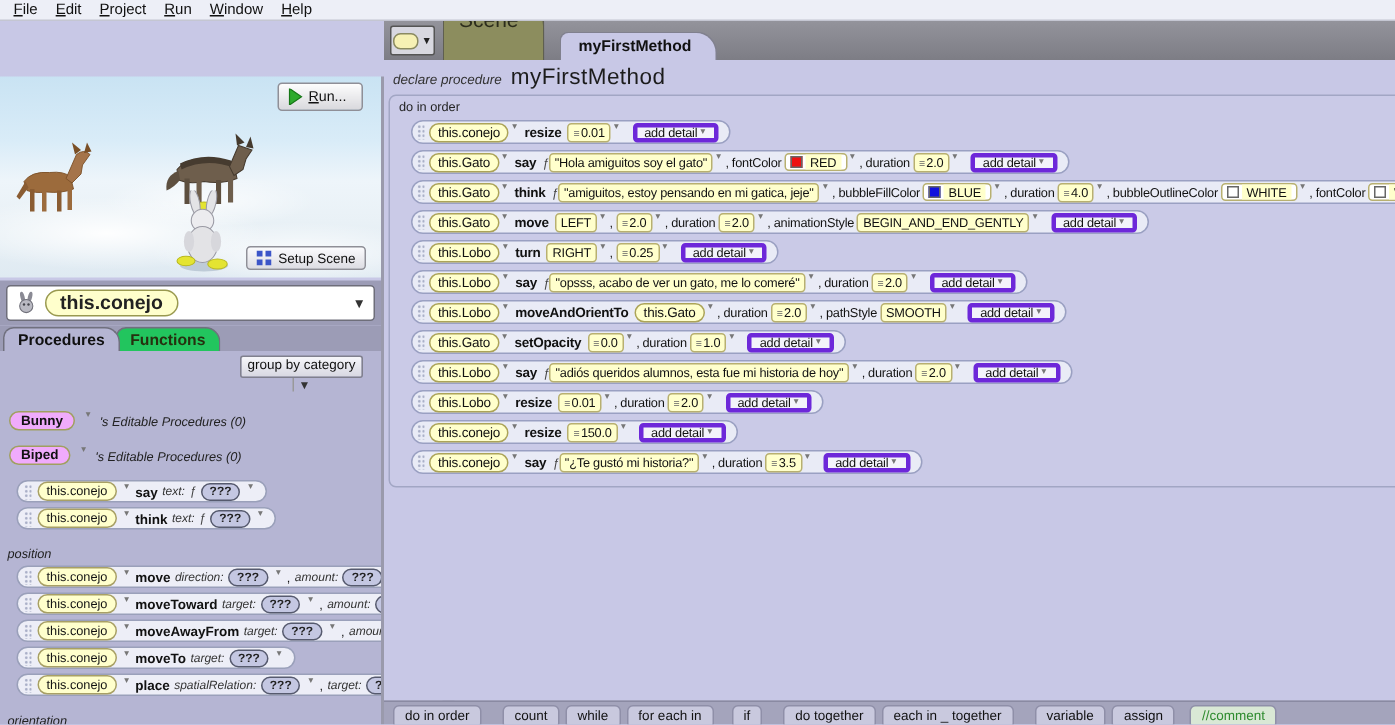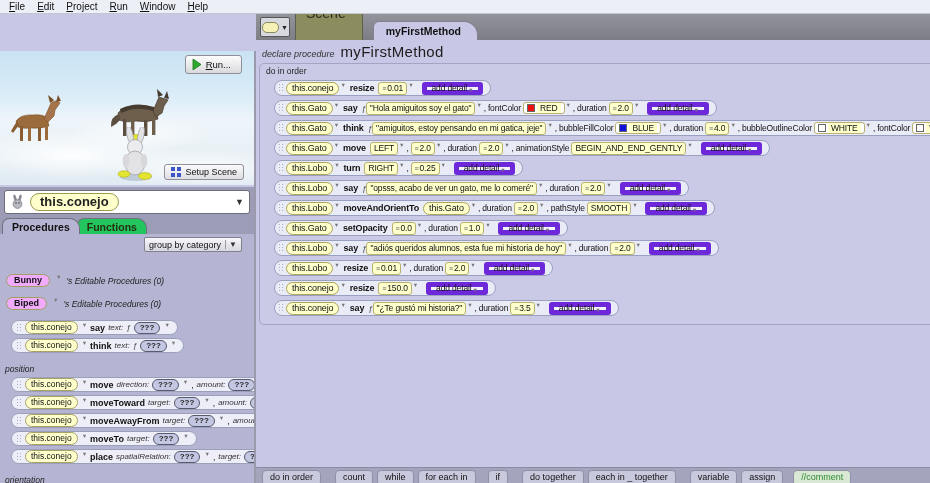--- a/index.html
+++ b/index.html
@@ -45,21 +45,21 @@
     display:flex; align-items:flex-end; padding-left:2px; background:#9c9cb6; }
   .ptab { font-size:10.5px; font-weight:bold; padding:2px 9px 1px 9px; border-radius:7px 10px 0 0;
     border:1px solid #70707e; border-bottom:none; }
   .ptab.active { background:#b5b5d3; color:#111; position:relative; z-index:2; }
   .ptab.functions { background:#22c55e; color:#26300f; margin-left:-3px; }
 
   #proc-panel { position:absolute; top:183px; left:0; width:254px; bottom:0; background:#b5b5d3;
     overflow:hidden; padding:3px 12px 0 4px; }
   #groupby-row { display:flex; justify-content:flex-end; }
   #groupby-btn { display:flex; align-items:center; gap:4px; font-size:9px; height:15px;
-    background:linear-gradient(#f6f6fa,#d8d8e2); border:1px solid #80808e; border-radius:2px; padding:0 4px; }
+    background:linear-gradient(#f6f6fa,#d8d8e2); border:1px solid #80808e; border-radius:2px; padding:0 4px;flex-direction:column; }
   #groupby-btn .big-dd { font-size:8px; color:#333; border-left:1px solid #999; padding-left:3px; }
 
   #class-rows { margin-top:22px; }
   .class-row { display:flex; align-items:center; gap:5px; margin:0 0 10px 2px; }
   .cpill { background:#f0abfc; border:1px solid #a0a060; border-radius:9px; font-size:9px; font-weight:bold;
     padding:0 7px 1px 7px; }
   .csuffix { font-size:8.5px; font-style:italic; color:#222; }
 
   .group-title { font-size:8.5px; font-style:italic; color:#222; margin:11px 0 3px 1px; }
   .tile { display:flex; width:max-content; align-items:center; gap:3px; margin:0 0 3px 7px;
@@ -111,21 +111,21 @@
   .pill { background:#ffffcc; border:1px solid #aca458; border-radius:8px; padding:0 5px 1px 5px; font-size:9px; }
   .part { display:inline-flex; align-items:center; }
   .kw { font-weight:bold; font-size:9px; margin:0 2px; }
   .box { background:#ffffcc; border:1px solid #b8b070; border-radius:3px; padding:0 3px 1px 3px; font-size:8.5px; }
   .pre { font-size:7px; color:#666; margin-right:1px; }
   .lbl { font-size:8.5px; }
   .cbox { background:#fff; border:1px solid #b8b070; border-radius:3px; padding:0 3px;
     display:inline-flex; align-items:center; gap:2px; height:12px; }
   .sw { width:8px; height:8px; border:1px solid #666; display:inline-block; }
   .ylab { background:#ffffcc; font-size:8.5px; padding:0 3px; }
-  .detail { display:inline-flex; align-items:center; background:#f3f3fa; border:5px solid #6d28d9;
+  .detail { display:inline-flex; align-items:center; background:#f3f3fa; border:3px solid #6d28d9;
     border-radius:3px; padding:0 5px 1px 5px; font-size:8.5px; margin-left:6px; height:13px; }
 
   #bottombar { position:absolute; bottom:0; left:0; right:0; height:16px; background:#a4a4bc;
     border-top:1px solid #8a8aa2; display:flex; align-items:flex-start; padding:2px 0 0 6px; overflow:hidden; }
   .bbtn { background:#c9c9de; border:1px solid #8f8fa8; border-radius:4px; padding:1px 7px 3px 7px;
     font-size:9px; height:16px; white-space:nowrap; }
   .bbtn.comment { color:#2e8b2e; background:#d9e8d5; }
 </style>
 </head>
 <body>

